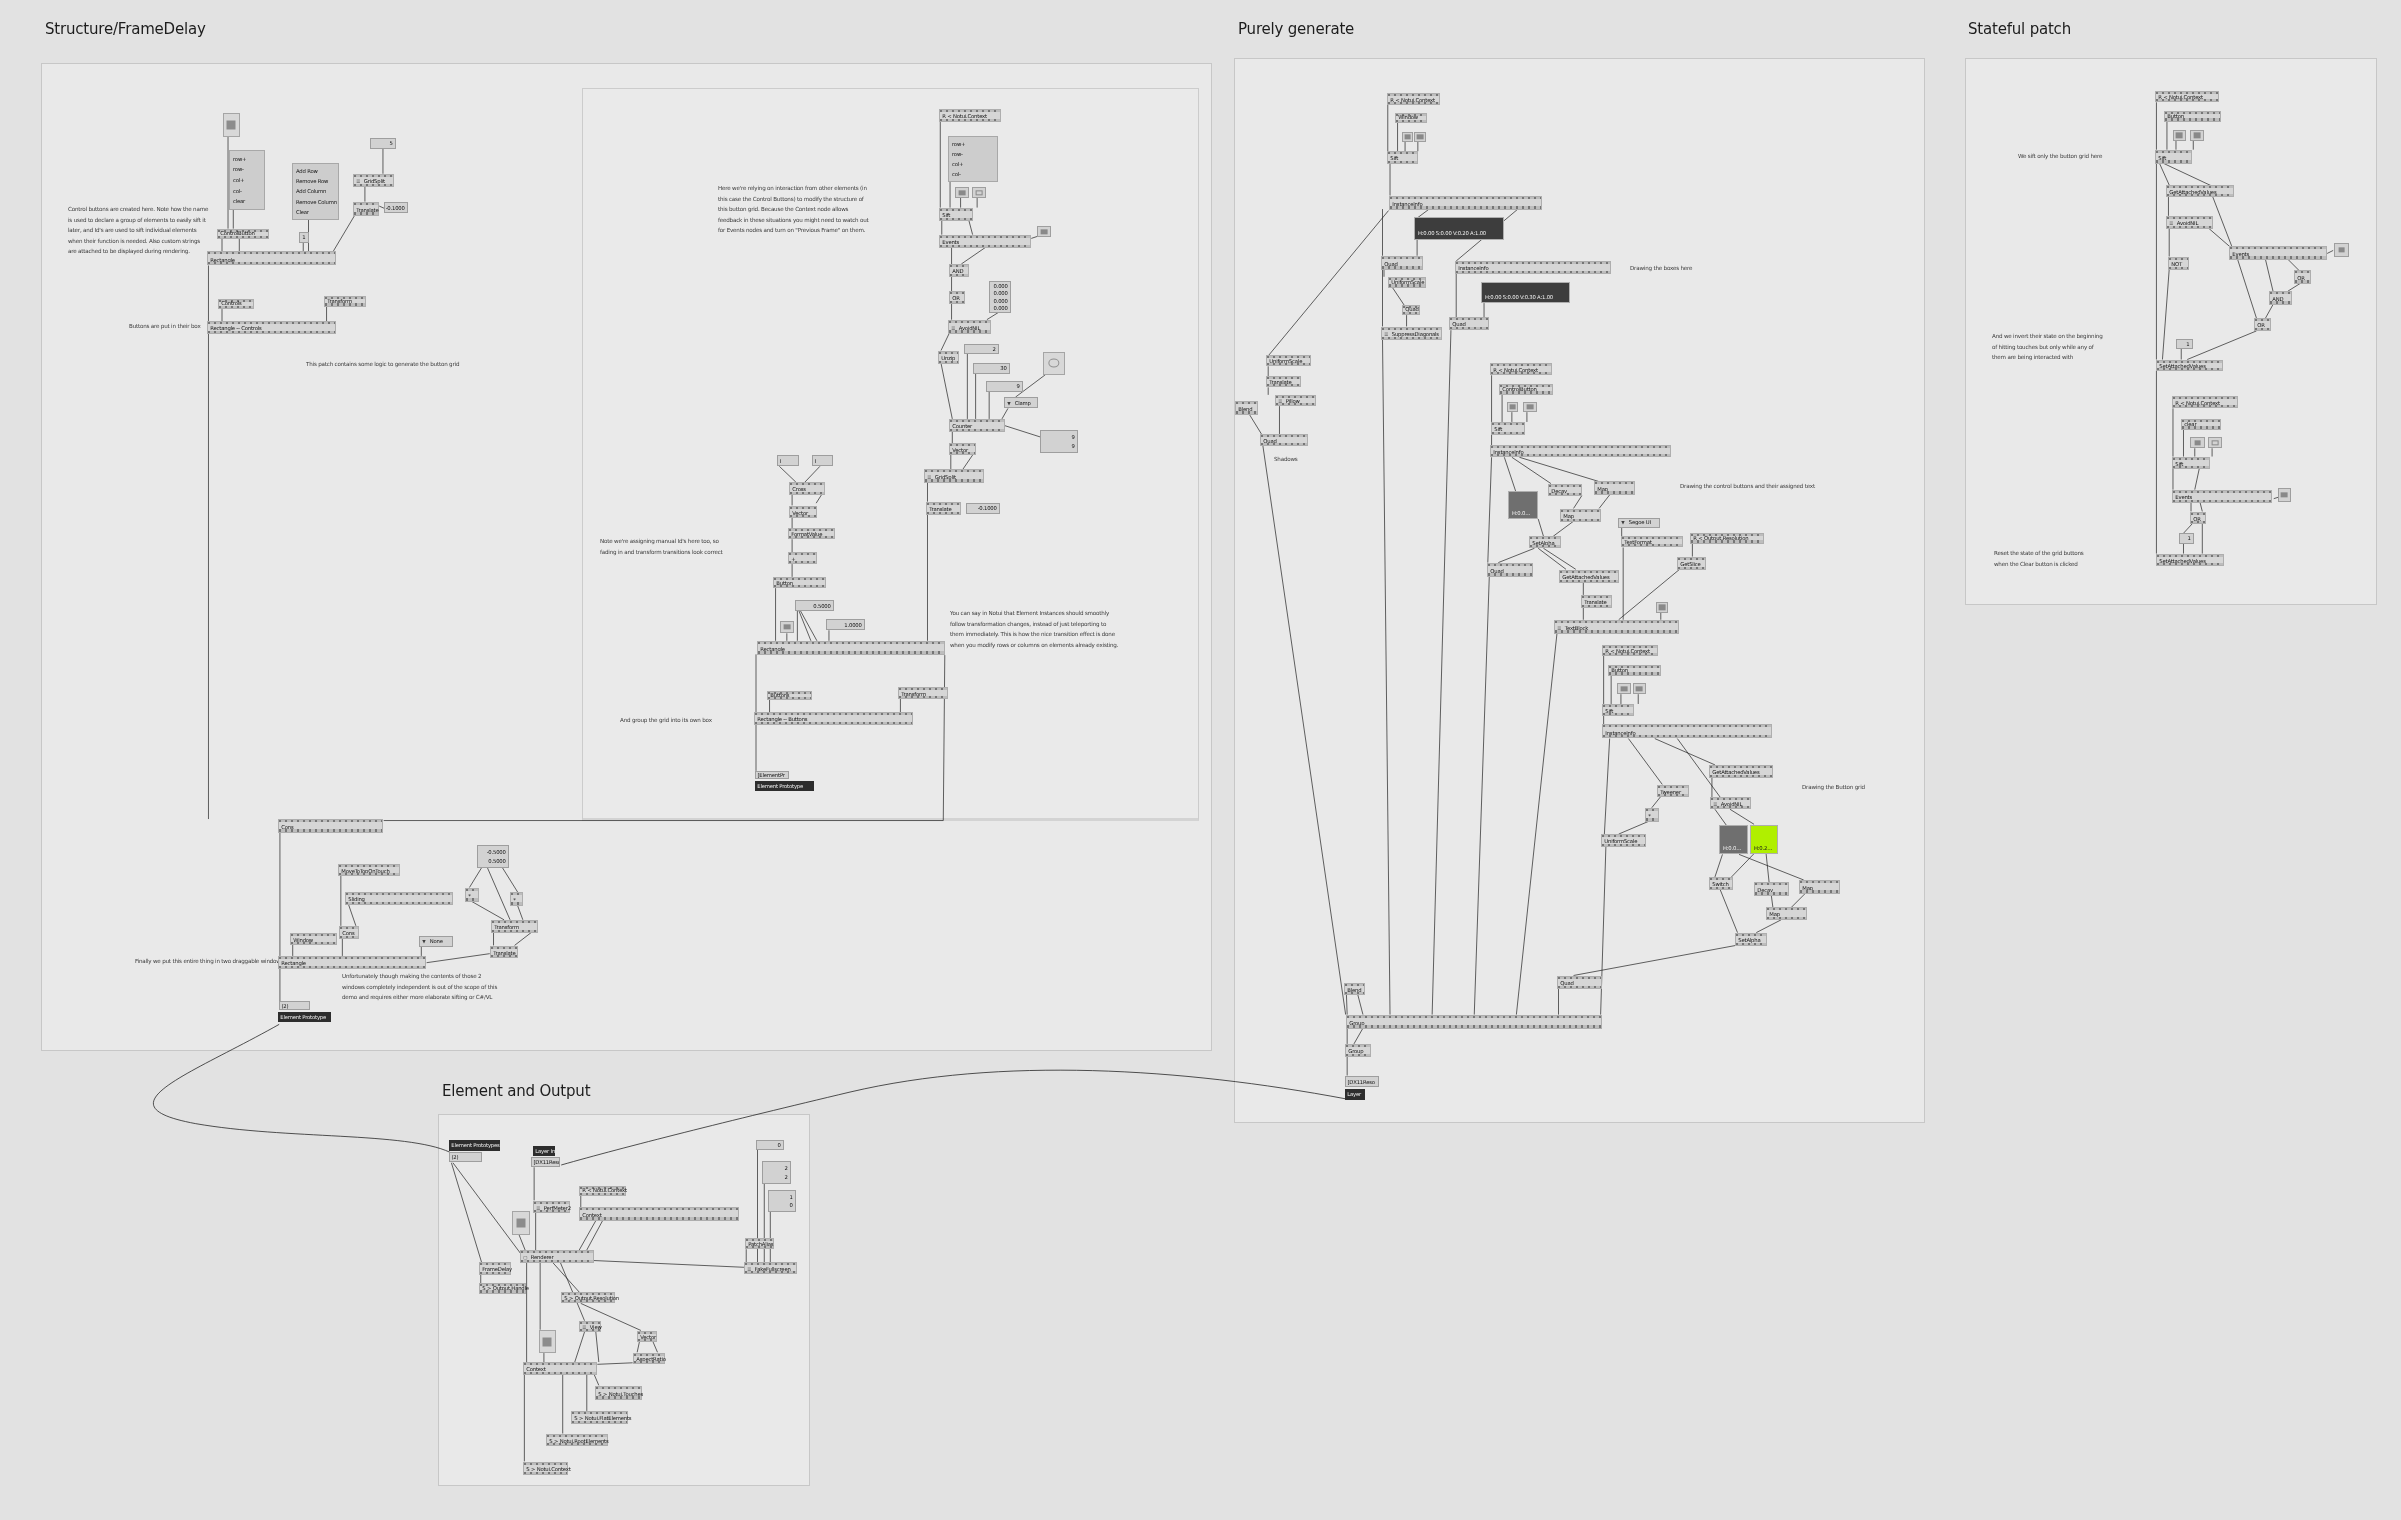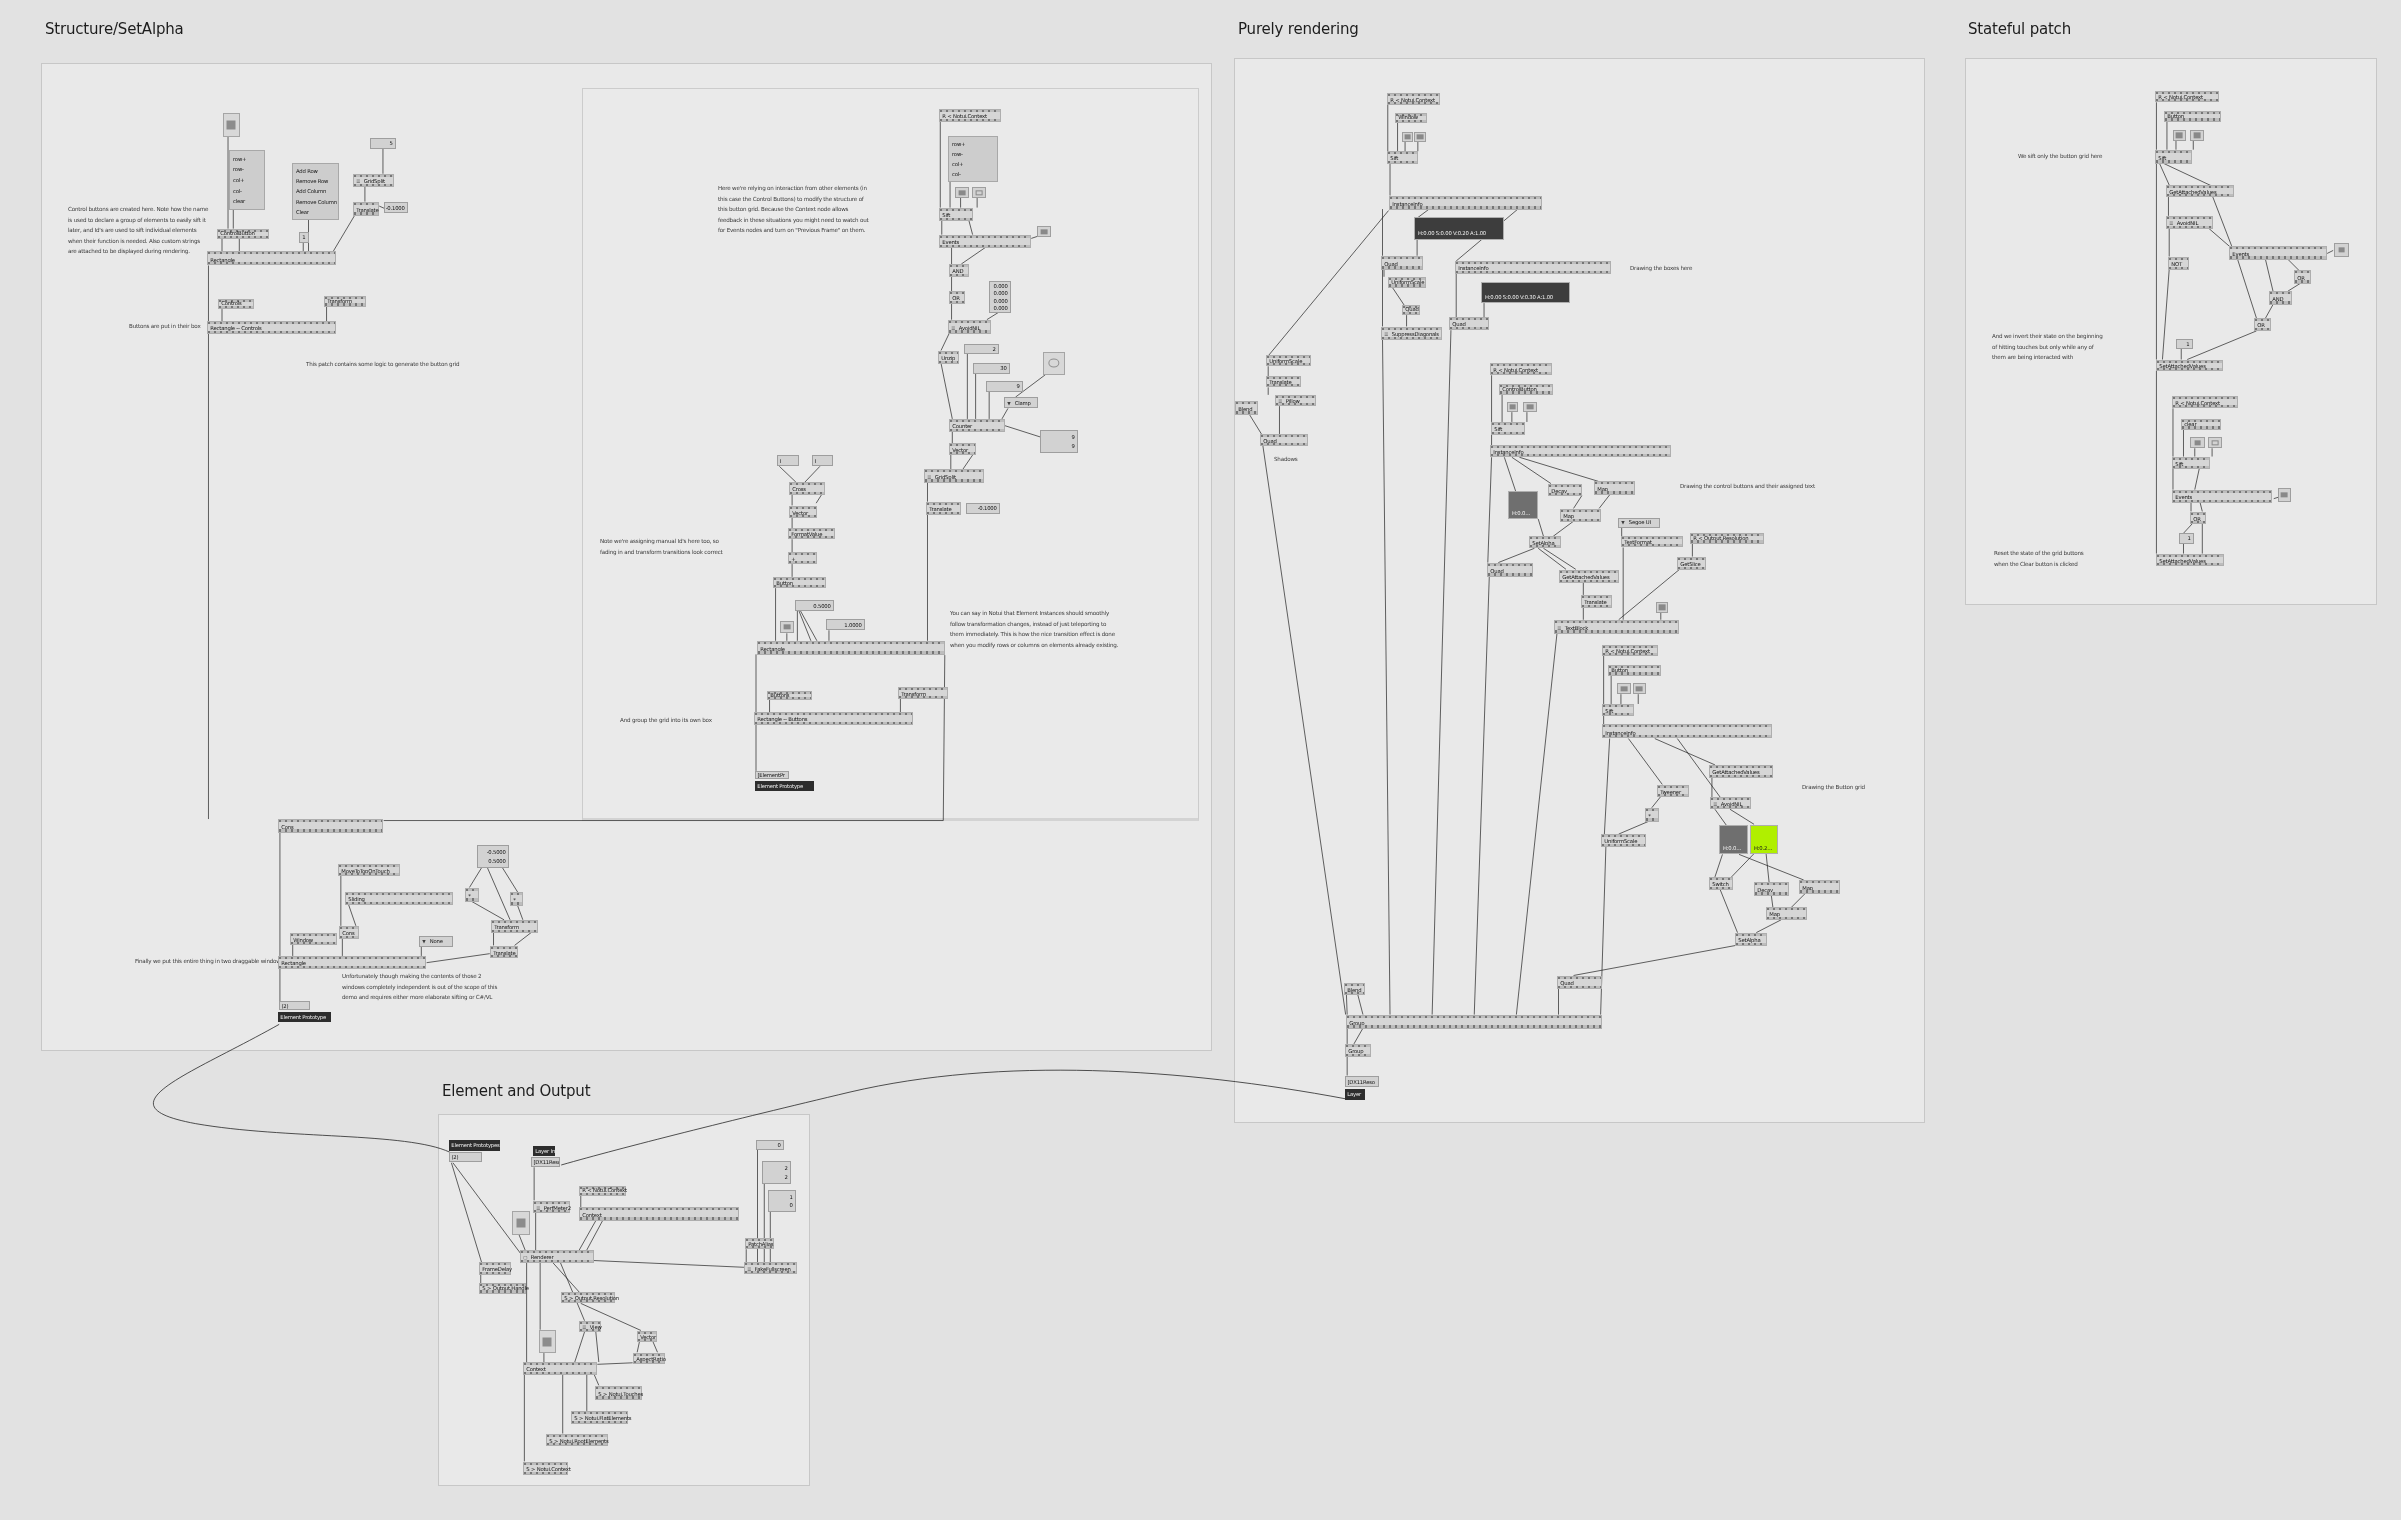--- a/index.html
+++ b/index.html
@@ -263,21 +263,21 @@
       <line x1="3036" y1="659" x2="3023" y2="663" stroke="#1b1b1b" stroke-width="0.9"></line>
       <line x1="2913" y1="668" x2="2913" y2="680" stroke="#1b1b1b" stroke-width="0.9"></line>
       <line x1="2925" y1="668" x2="2928" y2="680" stroke="#1b1b1b" stroke-width="0.9"></line>
       <line x1="2915" y1="696" x2="2903" y2="709" stroke="#1b1b1b" stroke-width="0.9"></line>
       <line x1="2903" y1="723" x2="2903" y2="736" stroke="#1b1b1b" stroke-width="0.9"></line>
       <line x1="2928" y1="696" x2="2928" y2="736" stroke="#1b1b1b" stroke-width="0.9"></line>
       <line x1="2867" y1="493" x2="2867" y2="736" stroke="#1b1b1b" stroke-width="0.9"></line>
       <path d="M 371 1362 C 250 1430 130 1470 260 1494 C 380 1515 540 1505 598 1532" fill="none" stroke="#1b1b1b" stroke-width="1"></path>
       <path d="M 1789 1461 C 1570 1420 1330 1405 1130 1452 C 970 1490 830 1525 746 1549" fill="none" stroke="#1b1b1b" stroke-width="1"></path>
     </svg>
-    <div class="group-title" style="left: 45px; top: 19.6px;">Structure/SetAlpha</div>
+    <div class="group-title" style="left: 45px; top: 19.6px;">Structure/FrameDelay</div>
     <div class="comment" style="left: 68px; top: 204px;">
       <span class="cline">Control buttons are created here. Note how the name</span>
       <span class="cline">is used to declare a group of elements to easily sift it</span>
       <span class="cline">later, and Id's are used to sift individual elements</span>
       <span class="cline">when their function is needed. Also custom strings</span>
       <span class="cline">are attached to be displayed during rendering.</span>
     </div>
     <div class="comment" style="left: 129px; top: 321px;">
       <span class="cline">Buttons are put in their box</span>
     </div>
@@ -512,21 +512,21 @@
     </div>
     <div class="node std pins" style="left: 754px; top: 712px; width: 159px; height: 12.8px;">
       <span class="lbl">Rectangle -- Buttons</span>
     </div>
     <div class="node io-left" style="left: 755px; top: 771px; width: 34px; height: 8.3px;">
       <span class="lbl">[ElementPr</span>
     </div>
     <div class="node label-dark" style="left: 755px; top: 781px; width: 59px; height: 9.8px; background: rgb(45, 45, 45); color: rgb(242, 242, 242);">
       <span class="lbl">Element Prototype</span>
     </div>
-    <div class="group-title" style="left: 1238px; top: 19.6px;">Purely rendering</div>
+    <div class="group-title" style="left: 1238px; top: 19.6px;">Purely generate</div>
     <div class="comment" style="left: 1630px; top: 263px;">
       <span class="cline">Drawing the boxes here</span>
     </div>
     <div class="comment" style="left: 1274px; top: 454px;">
       <span class="cline">Shadows</span>
     </div>
     <div class="comment" style="left: 1680px; top: 481px;">
       <span class="cline">Drawing the control buttons and their assigned text</span>
     </div>
     <div class="comment" style="left: 1802px; top: 782px;">

